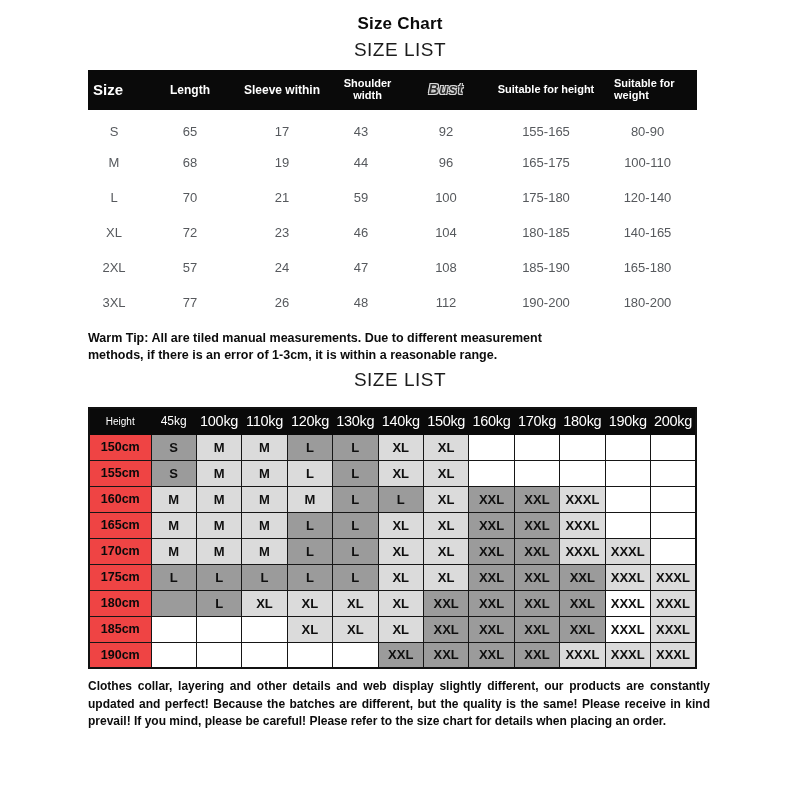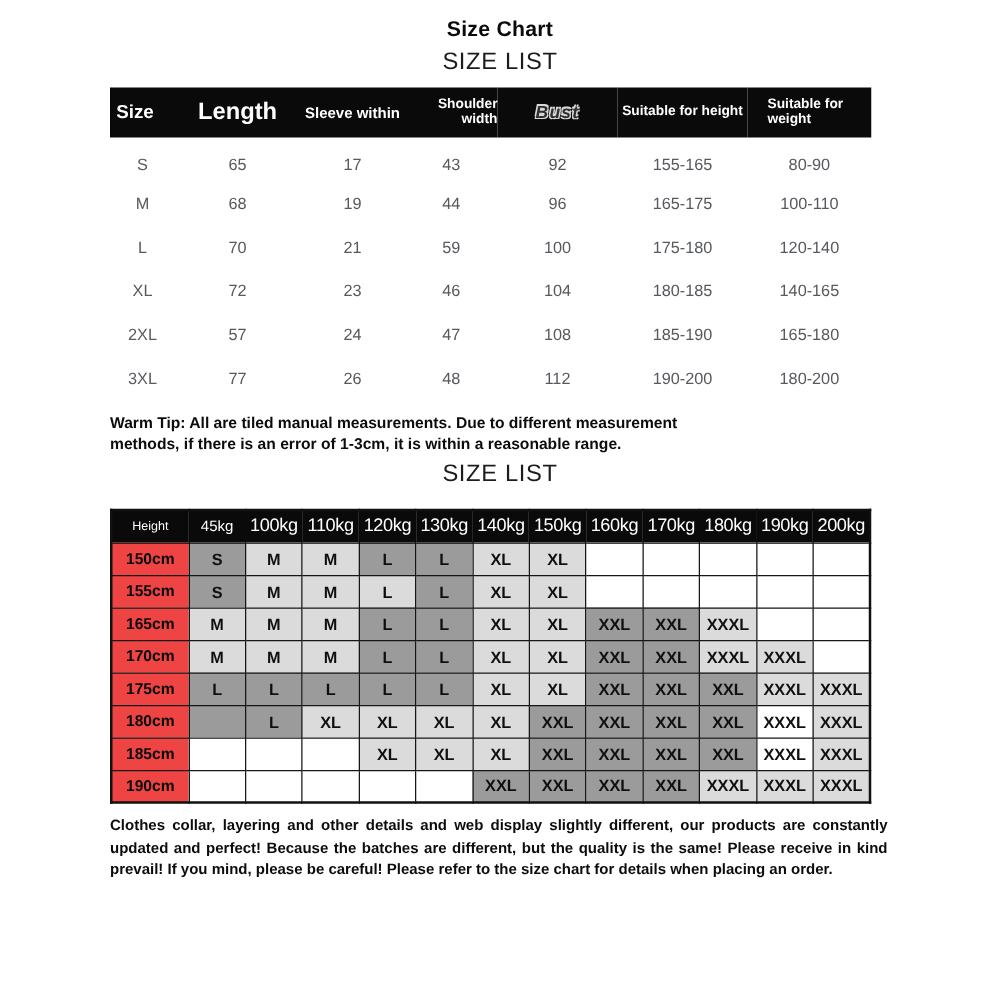--- a/index.html
+++ b/index.html
@@ -19,23 +19,23 @@
   .subtitle {
     font-size: 19px; font-weight: 400; text-align: center;
     margin-top: 5px; color: #1c1c1c; letter-spacing: .5px;
   }
 
   
   table.t1 { border-collapse: collapse; table-layout: fixed; width: 609px; margin-top: 9px; }
   .t1 thead tr { background: var(--header-bg, #0a0a0a); color: #fff; height: 40px; }
   .t1 th { font-weight: 700; vertical-align: middle; line-height: 1.08; padding: 0; text-align: center; }
   .t1 th.h0 { width: 52px;  font-size: 15px; text-align: left; padding-left: 5px; }
-  .t1 th.h1 { width: 100px; font-size: 19px; }
+  .t1 th.h1 { width: 100px; font-size: 12px; }
   .t1 th.h2 { width: 84px;  font-size: 12px; }
-  .t1 th.h3 { width: 74px;  font-size: 11px; text-align: right; padding-left: 13px; }
+  .t1 th.h3 { width: 74px;  font-size: 11px; text-align: center; padding-left: 13px; }
   .t1 th.h4 { width: 96px;  font-size: 14px; }
   .t1 th.h5 { width: 104px; font-size: 11px; }
   .t1 th.h6 { width: 99px;  font-size: 11px; text-align: left; padding-left: 16px; }
   .t1 th .bust {
     font-style: italic; font-weight: 900; color: #2e2e2e; letter-spacing: 1px;
     text-shadow: -1px -1px 0 #d9d9d9, 1px -1px 0 #d9d9d9, -1px 1px 0 #d9d9d9, 1px 1px 0 #d9d9d9;
   }
   .t1 td { height: 35px; text-align: center; font-size: 13px; color: var(--data-text, #56595d); padding: 0; }
   .t1 tbody tr:first-child td { padding-top: 7px; }
 
@@ -213,20 +213,35 @@
           <td class="cd">L</td>
           <td class="cl">XL</td>
           <td class="cl">XL</td>
           <td></td>
           <td></td>
           <td></td>
           <td></td>
           <td></td>
         </tr>
         <tr>
+          <th>160cm</th>
+          <td class="cl">M</td>
+          <td class="cl">M</td>
+          <td class="cl">M</td>
+          <td class="cl">M</td>
+          <td class="cd">L</td>
+          <td class="cd">L</td>
+          <td class="cl">XL</td>
+          <td class="cd">XXL</td>
+          <td class="cd">XXL</td>
+          <td class="cl">XXXL</td>
+          <td></td>
+          <td></td>
+        </tr>
+        <tr>
           <th>165cm</th>
           <td class="cl">M</td>
           <td class="cl">M</td>
           <td class="cl">M</td>
           <td class="cd">L</td>
           <td class="cd">L</td>
           <td class="cl">XL</td>
           <td class="cl">XL</td>
           <td class="cd">XXL</td>
           <td class="cd">XXL</td>

